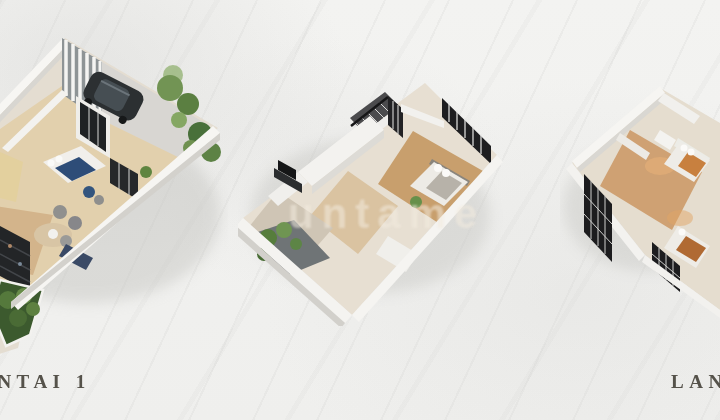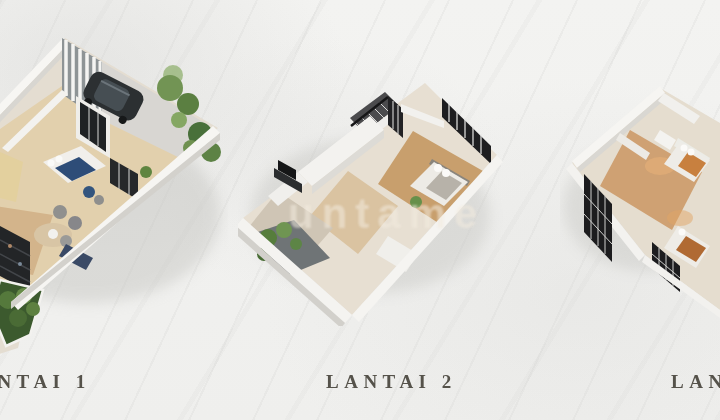--- a/index.html
+++ b/index.html
@@ -263,16 +263,15 @@
       <path d="M126,158 L146,170 L136,184 L116,172 Z" fill="#b06a33"></path>
       <circle cx="122" cy="154" r="3.5" fill="#fbfaf8"></circle>
     </g>
     <path d="M100,52 L116,62 L110,72 L94,62 Z" fill="#f4f3f0"></path>
     <path d="M85,177 L160,232 L160,240 L82,184 Z" fill="#f2f1ee"></path>
   </svg>
 
   <div class="watermark">untame</div>
 
   <div class="floor-label label-1">LANTAI 1</div>
-  <div class="floor-label label-2">LANTAI 2</div>
   <div class="floor-label label-3">LANTAI 3</div>
 
 </div>
 
 </body></html>

